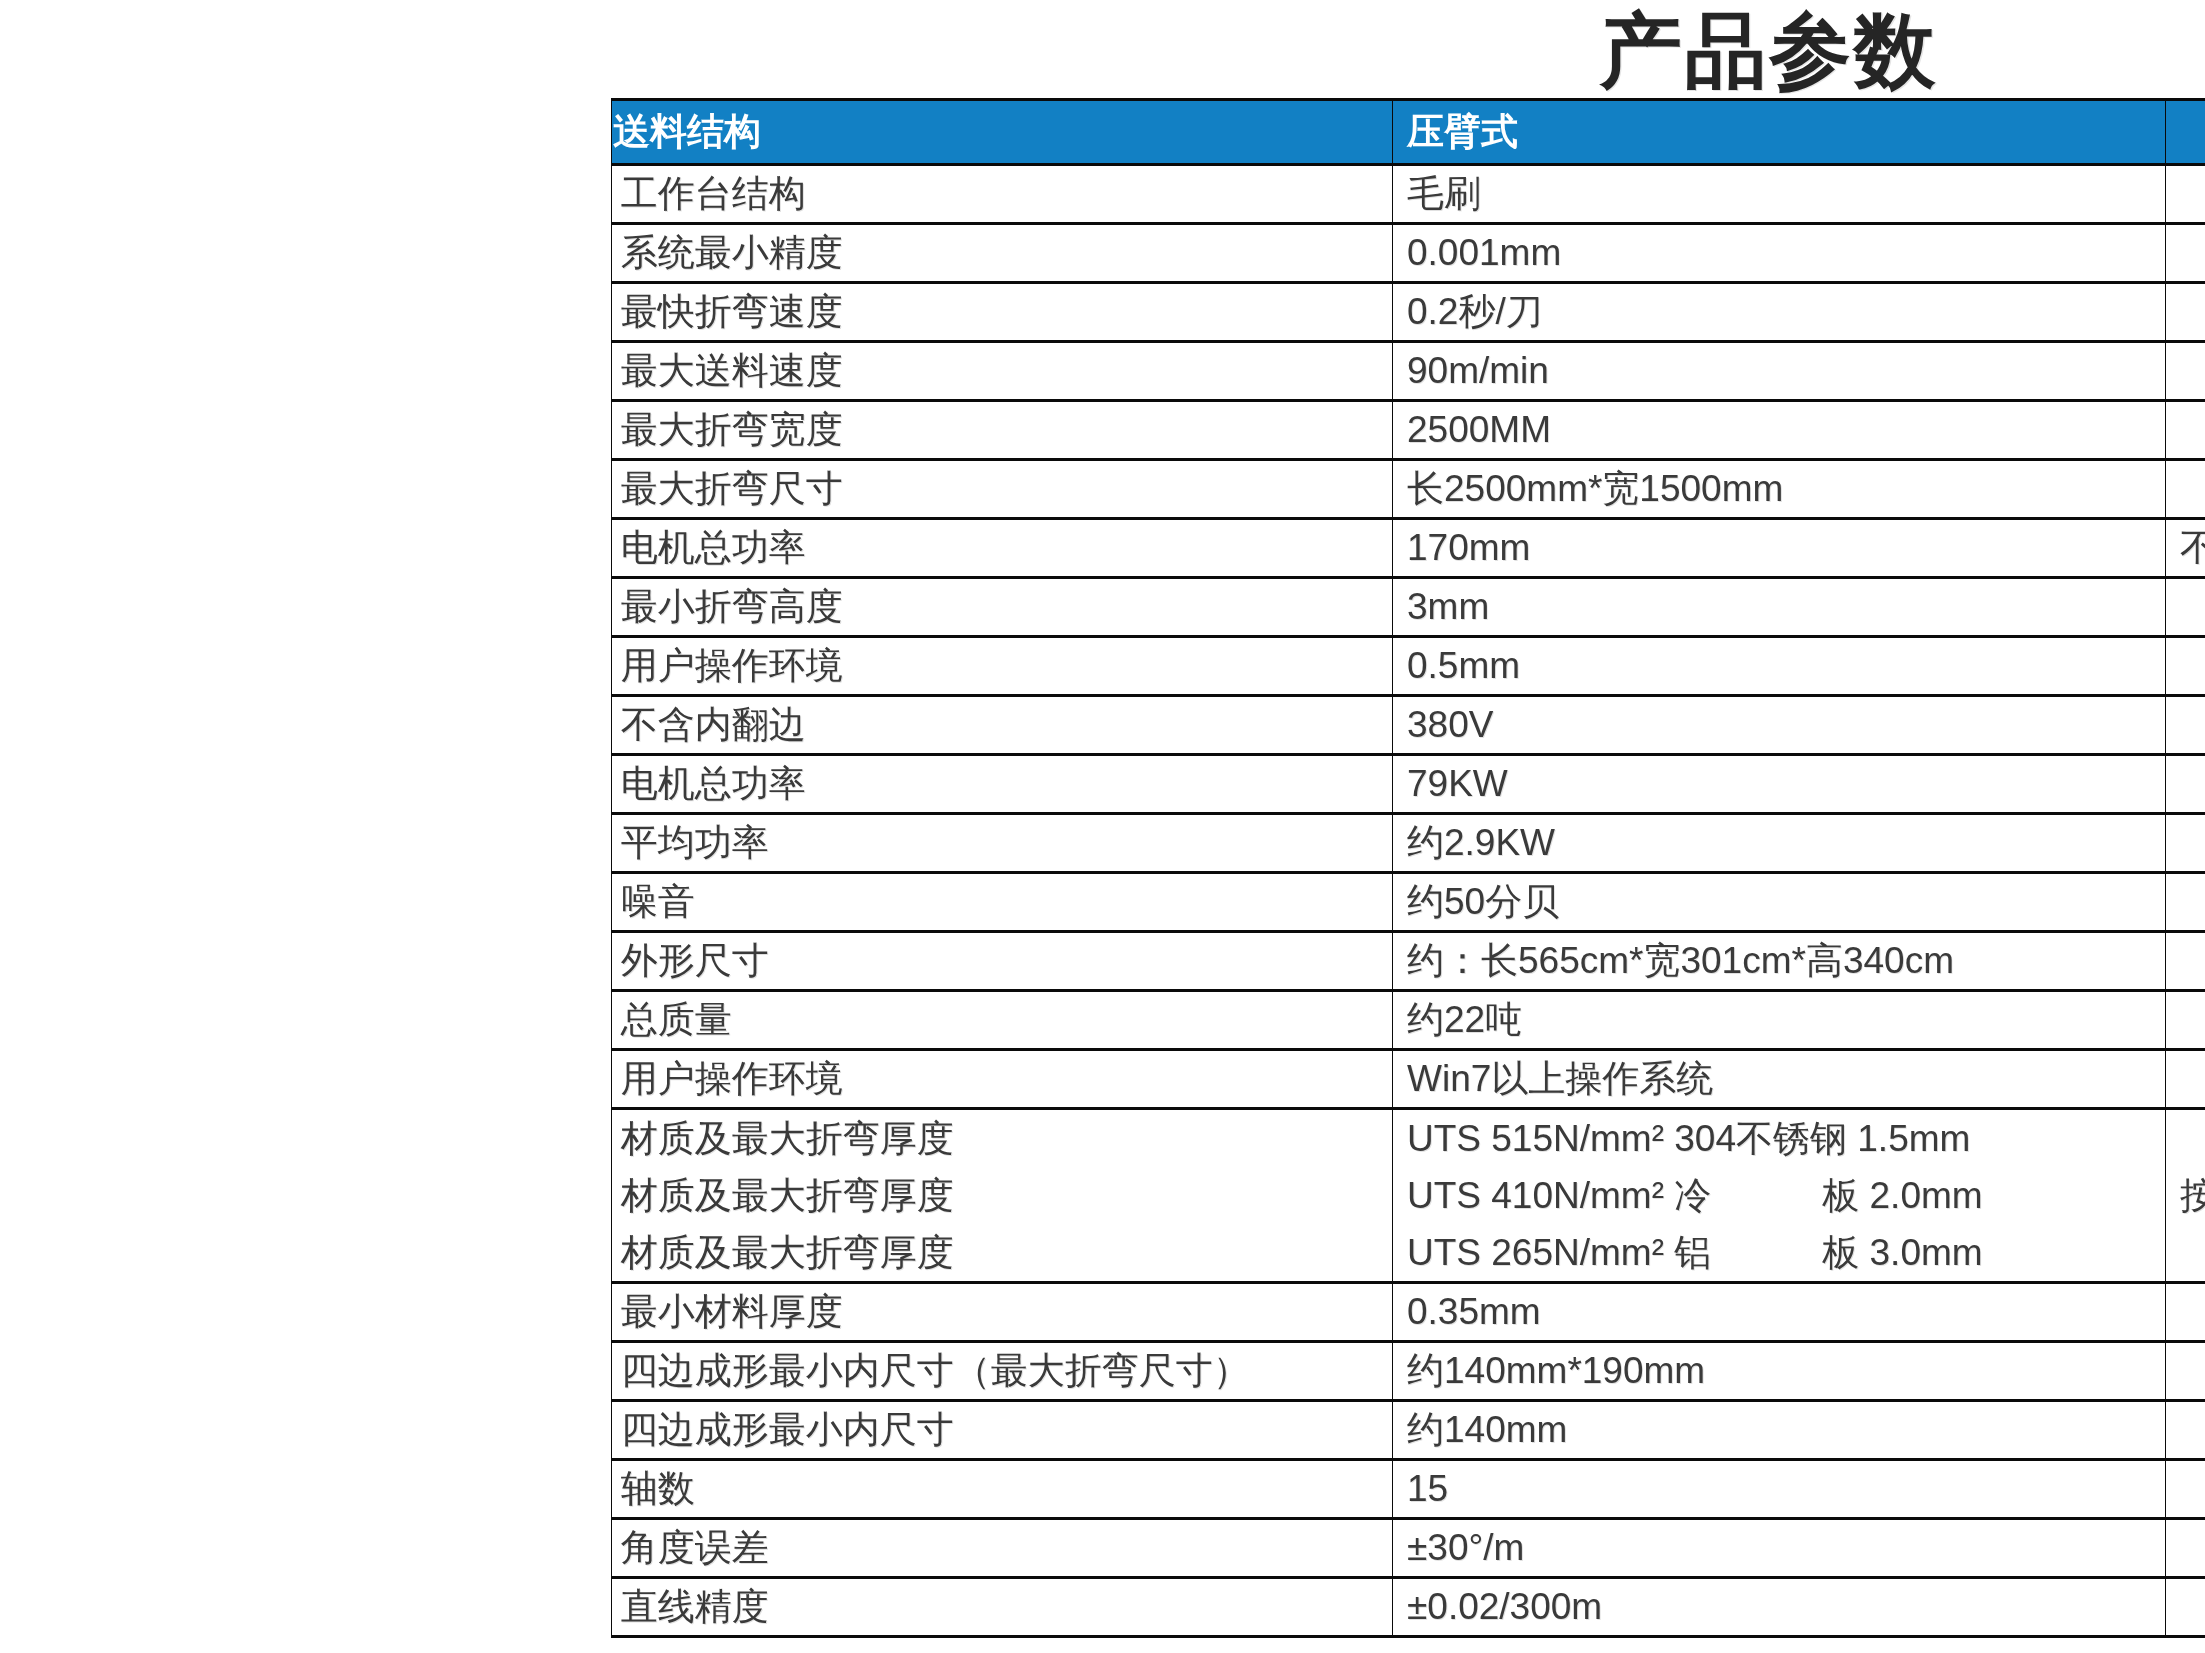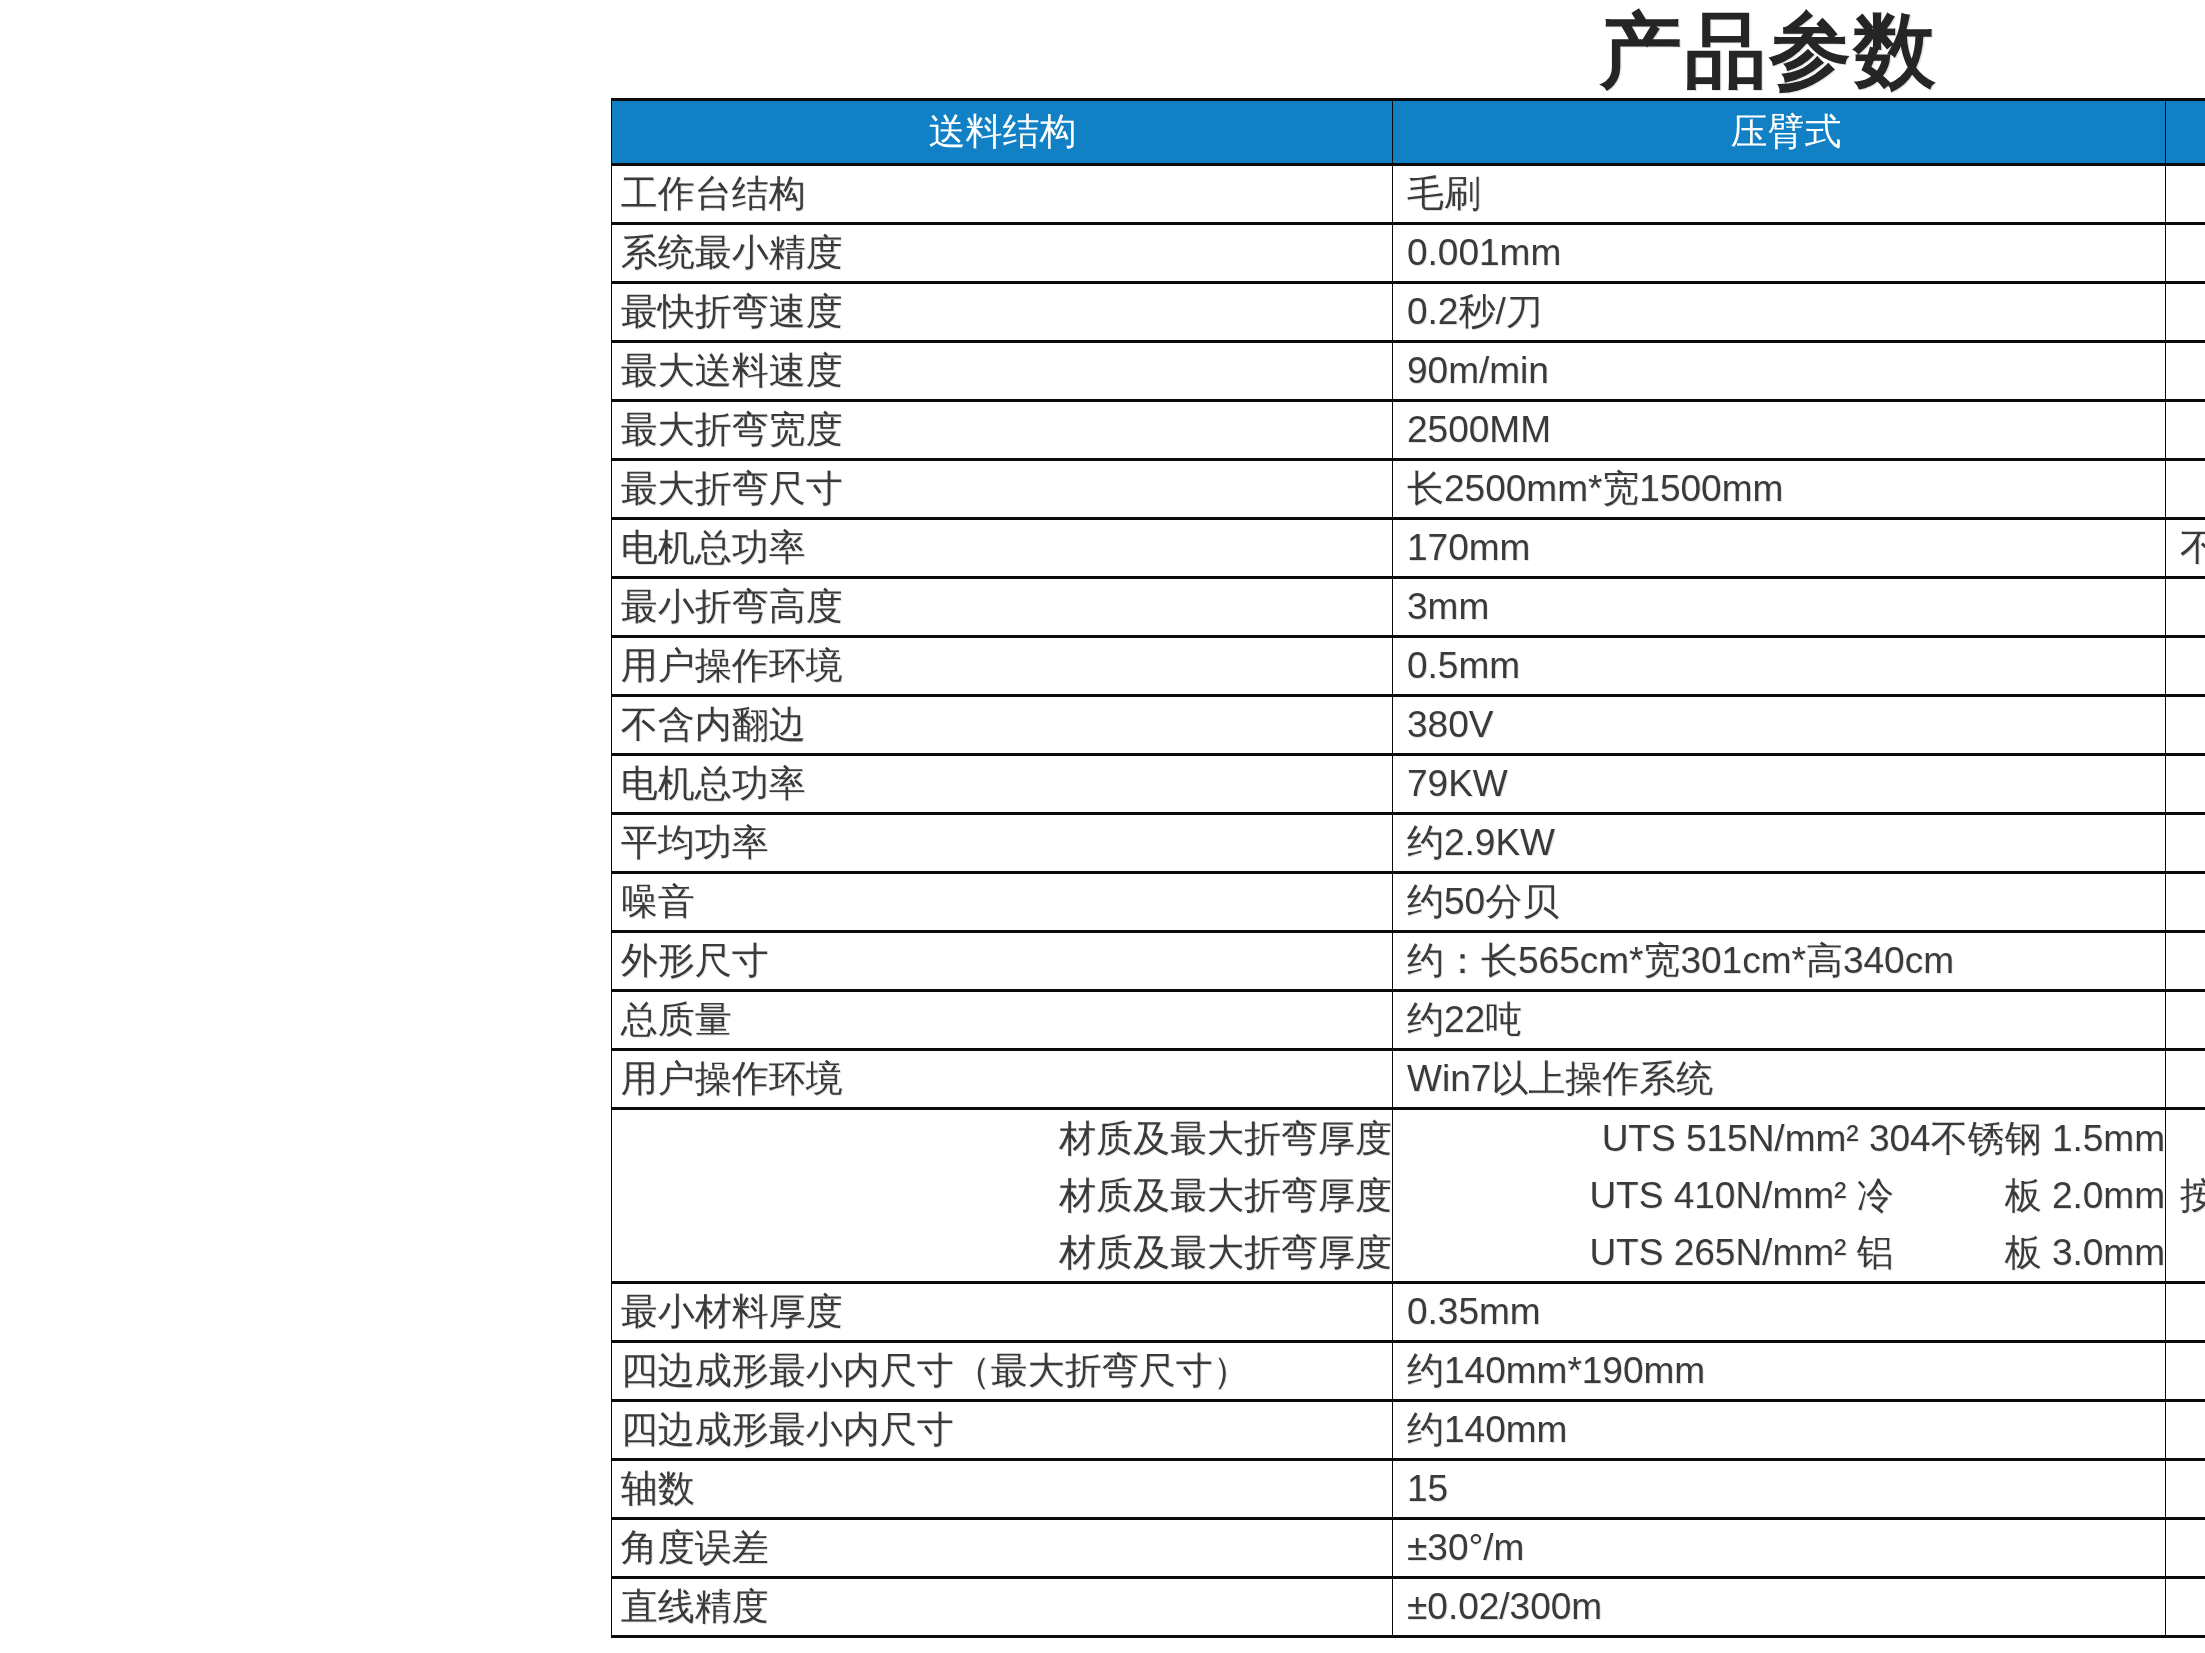--- a/index.html
+++ b/index.html
@@ -37,38 +37,38 @@
     border-bottom: 3.5px solid #0a0a0a;
     border-left: 1.8px solid #0a0a0a;
     border-right: 1.8px solid #0a0a0a;
     overflow: hidden;
     white-space: nowrap;
   }
   .spec-table thead tr { height: 65px; }
   .spec-table thead th {
     background: #1280c4;
     color: #ffffff;
-    font-weight: normal;
-    text-align: center;
+    font-weight: bold;
+    text-align: left;
     font-size: 37px;
     padding: 0 0 0 1px;
     vertical-align: middle;
   }
   .spec-table tbody tr { height: 59px; }
   .spec-table tbody tr.tall { height: 173px; }
   .spec-table td {
     font-size: 37px;
     color: #3a3a3a;
     vertical-align: middle;
     padding: 0 0 0 8.8px;
     text-shadow: 0.9px 1.3px 0.4px rgba(0,0,0,0.12);
   }
   .spec-table td.c2, .spec-table td.c3,
   .spec-table th.c2, .spec-table th.c3 { padding-left: 14px; }
-  .spec-table tr.tall .line { line-height: 57px; text-align: right; }
+  .spec-table tr.tall .line { line-height: 57px; }
 </style>
 </head>
 <body>
 
 <div class="doc">
   <h1 class="title">产品参数</h1>
   <table class="spec-table">
     <colgroup>
       <col style="width:781px">
       <col style="width:773px">

